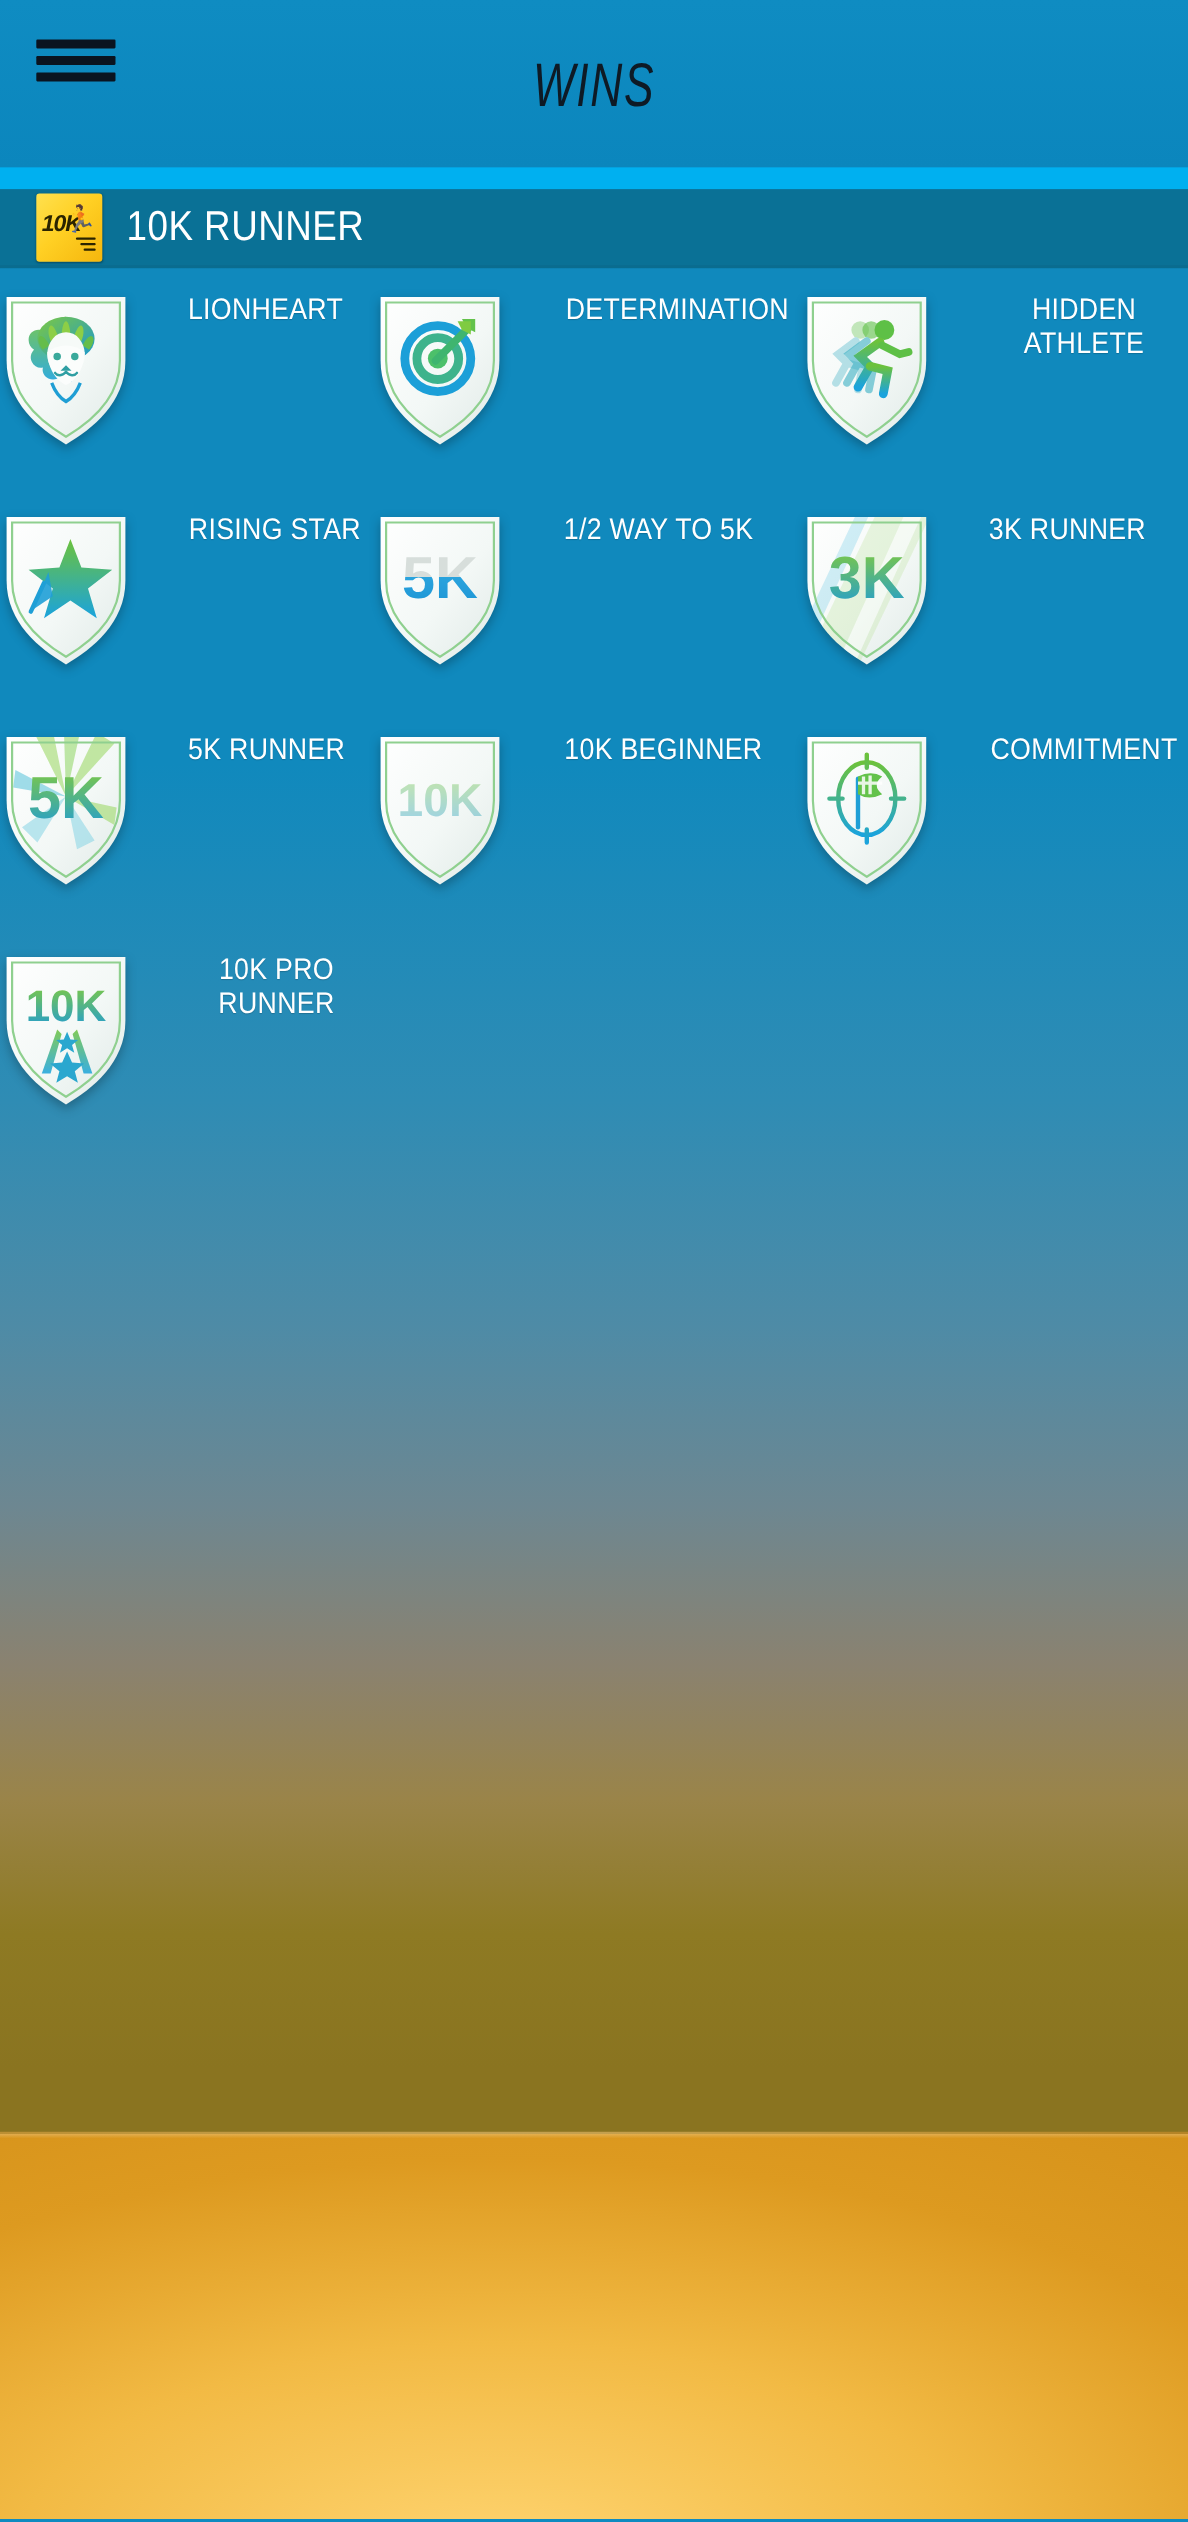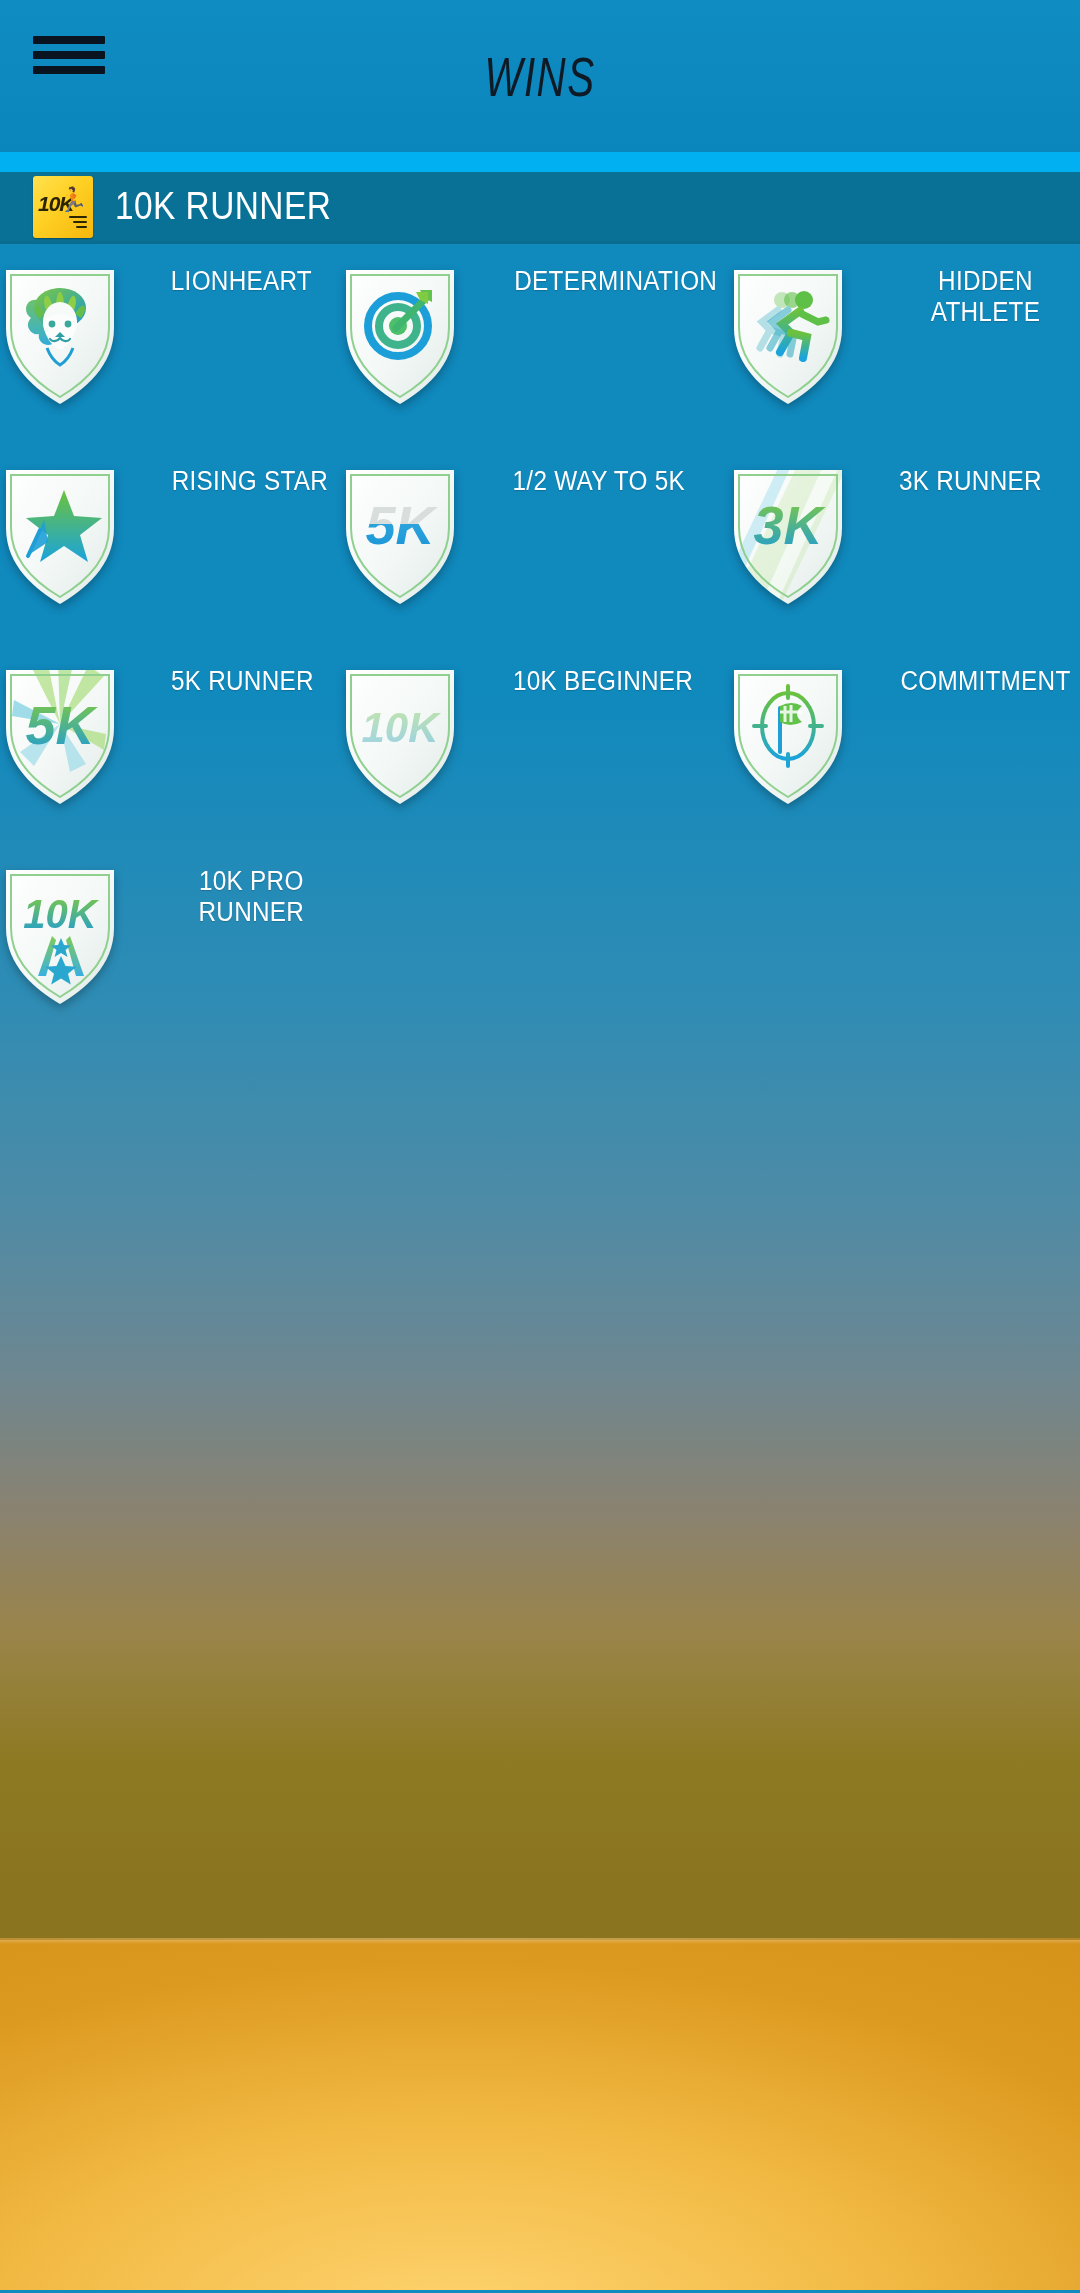--- a/index.html
+++ b/index.html
@@ -135,21 +135,20 @@
   }
   .cell.empty{ visibility:hidden; }
 
   
   .shield{
     position:relative;
     width:120px;
     height:146px;
     margin-top:8px;
     filter:drop-shadow(0 4px 5px rgba(0,0,0,.28));
-    font-style:italic;
   }
   .shield svg{ display:block; width:120px; height:146px; }
   .shield .art{
     position:absolute;
     inset:0;
     display:flex; align-items:center; justify-content:center;
     pointer-events:none;
   }
   .shield .art svg{ width:120px; height:146px; }
 

